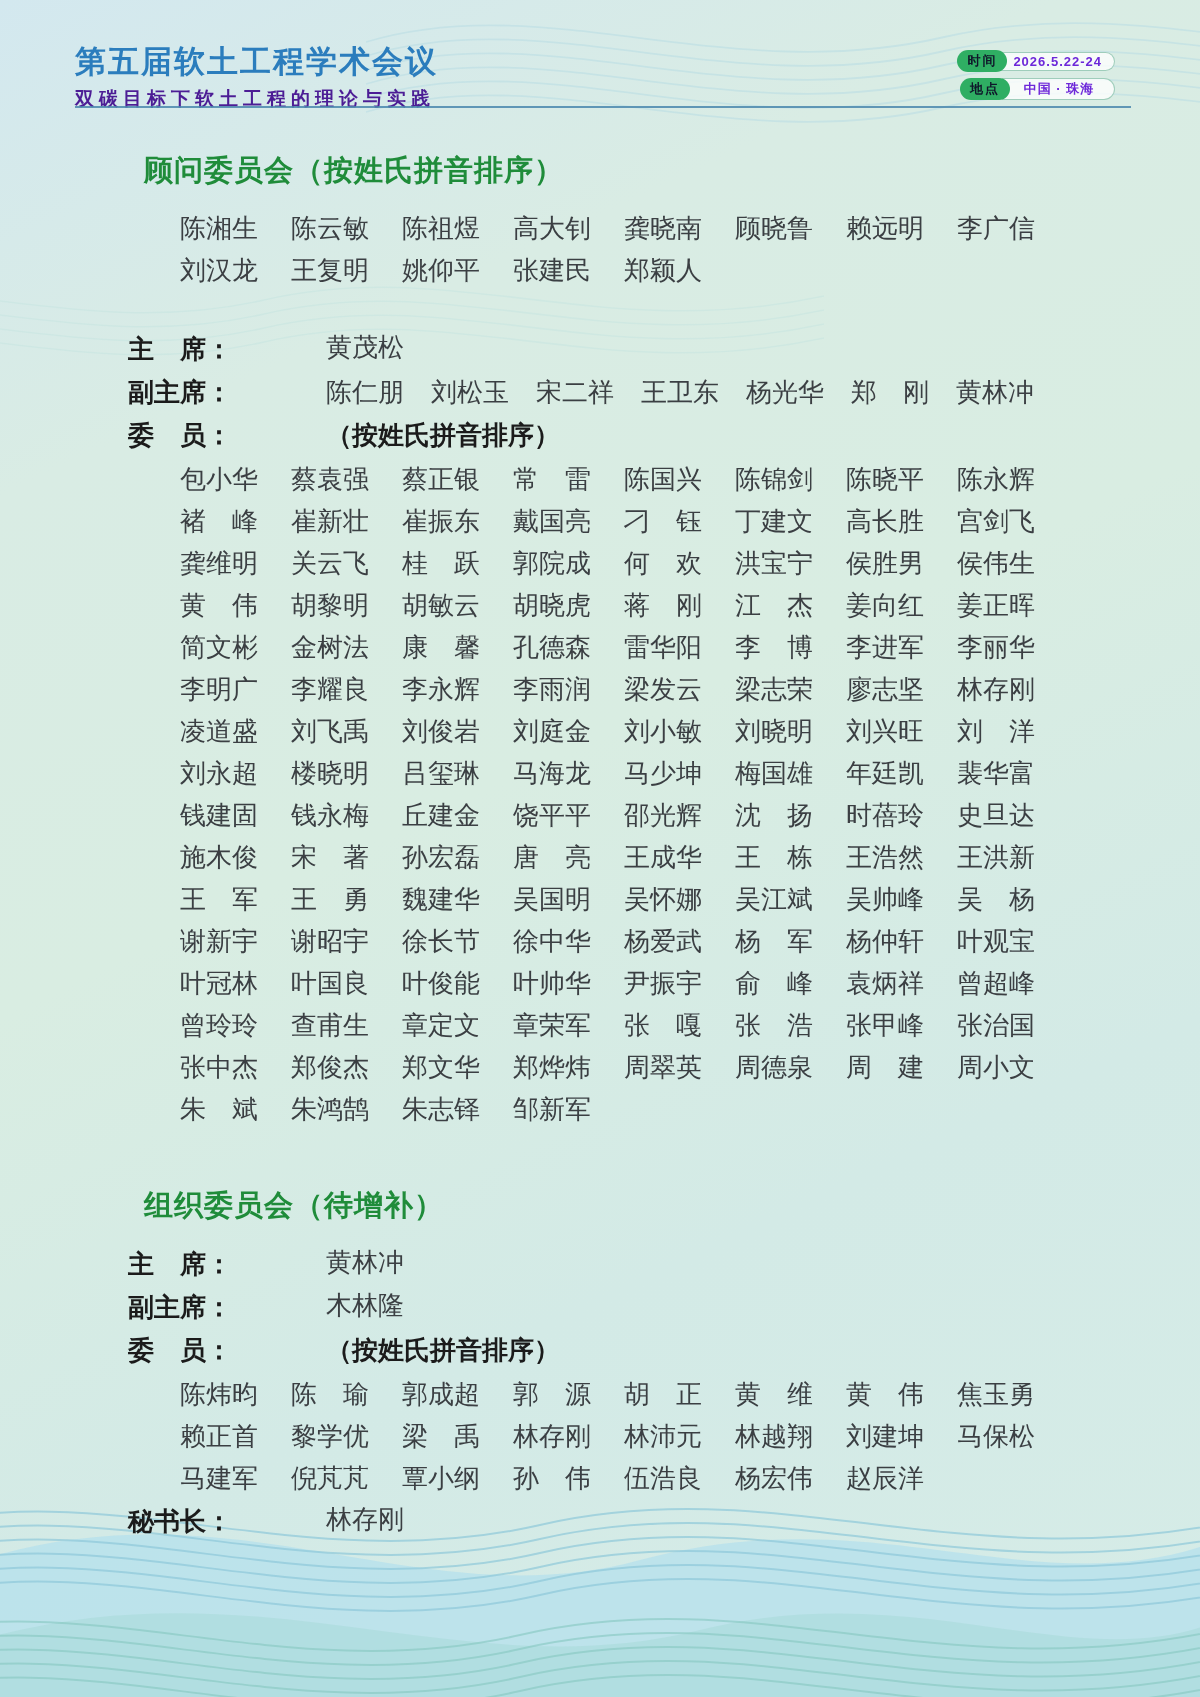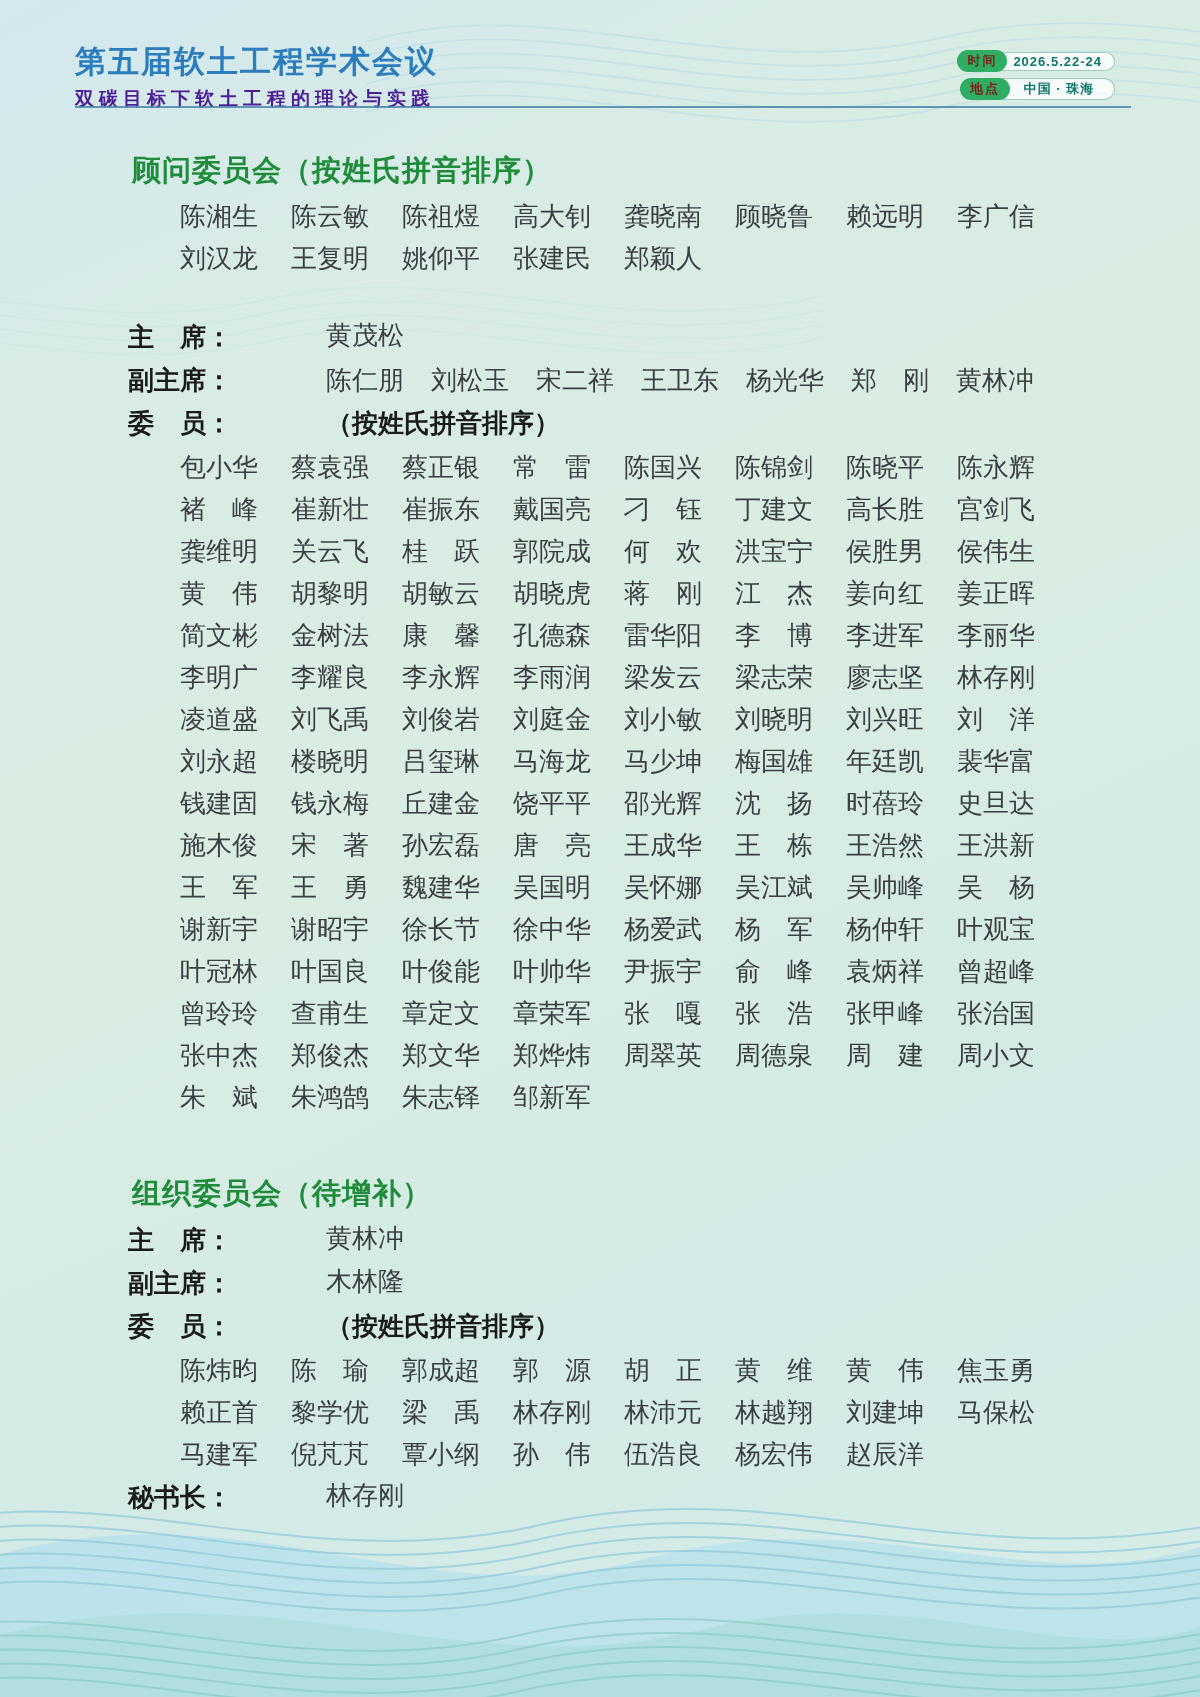--- a/index.html
+++ b/index.html
@@ -21,33 +21,33 @@
     margin-top:6px;font-size:19px;font-weight:bold;color:#4c1d95;
     letter-spacing:5px;
   }
   .header-rule{
     position:absolute;left:75px;top:106px;width:1056px;height:0;
     border-top:2px solid #4a87ad;opacity:.85;
   }
   .badges{position:absolute;right:69px;top:50px;display:flex;flex-direction:column;gap:6px;align-items:flex-end;}
   .badge-row{display:flex;align-items:center;}
   .badge-label{
-    background:#2fae63;color:#7f1d1d;font-size:13px;font-weight:bold;
+    background:#2fae63;color:#0f172a;font-size:13px;font-weight:bold;
     padding:2px 10px;border-radius:11px;letter-spacing:2px;position:relative;z-index:2;
   }
   .badge-value{
-    background:rgba(255,255,255,.78);color:#0f766e;font-size:13px;font-weight:bold;
+    background:rgba(255,255,255,.78);color:#6d28d9;font-size:13px;font-weight:bold;
     border:1px solid #9fcdbb;border-radius:0 11px 11px 0;border-left:none;
     padding:1px 12px 1px 14px;margin-left:-8px;letter-spacing:1px;min-width:86px;text-align:center;
   }
 
   
   .content{position:absolute;left:128px;top:118px;width:950px;}
   .section-heading{
-    margin:4px;font-size:29px;font-weight:bold;color:#1f8c3a;letter-spacing:1px;line-height:44px;
+    margin:16px;font-size:29px;font-weight:bold;color:#1f8c3a;letter-spacing:1px;line-height:44px;
   }
   .name-grid{
     display:grid;grid-template-columns:repeat(8,111px);
     margin-left:52px;
   }
   .name-cell{
     font-family:"Liberation Serif", serif;
     font-size:26px;color:#3b3f43;line-height:42px;white-space:nowrap;
   }
   .role-row{display:flex;line-height:43px;gap:36px;}

